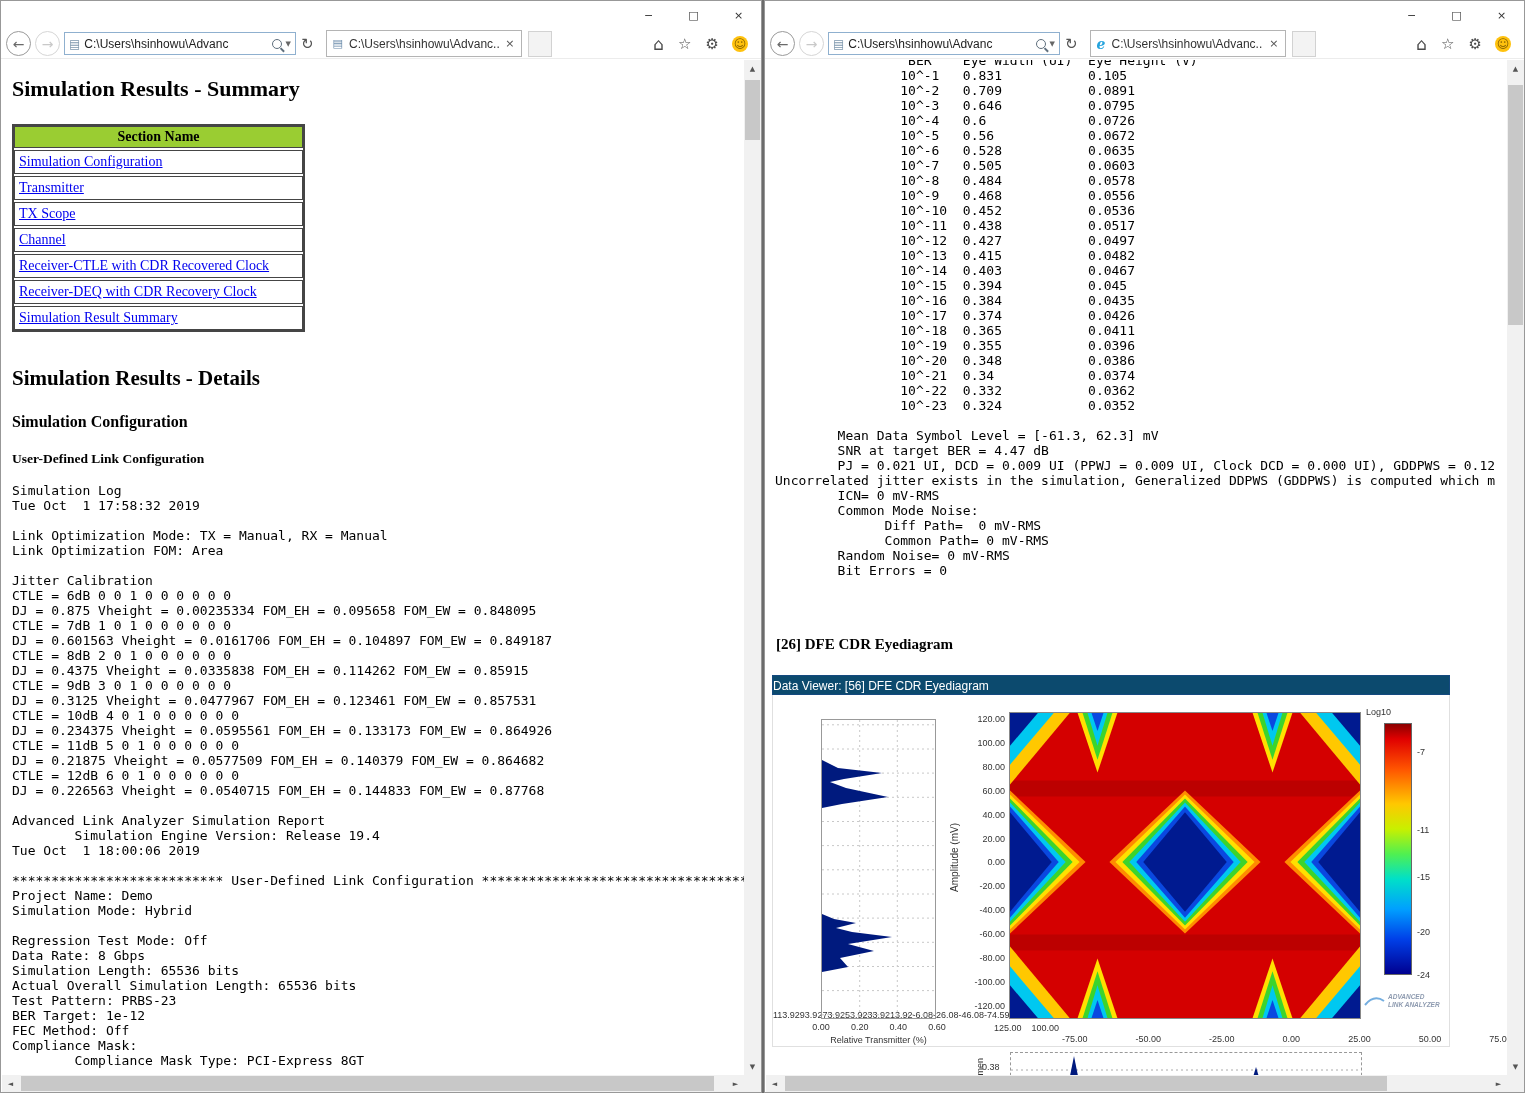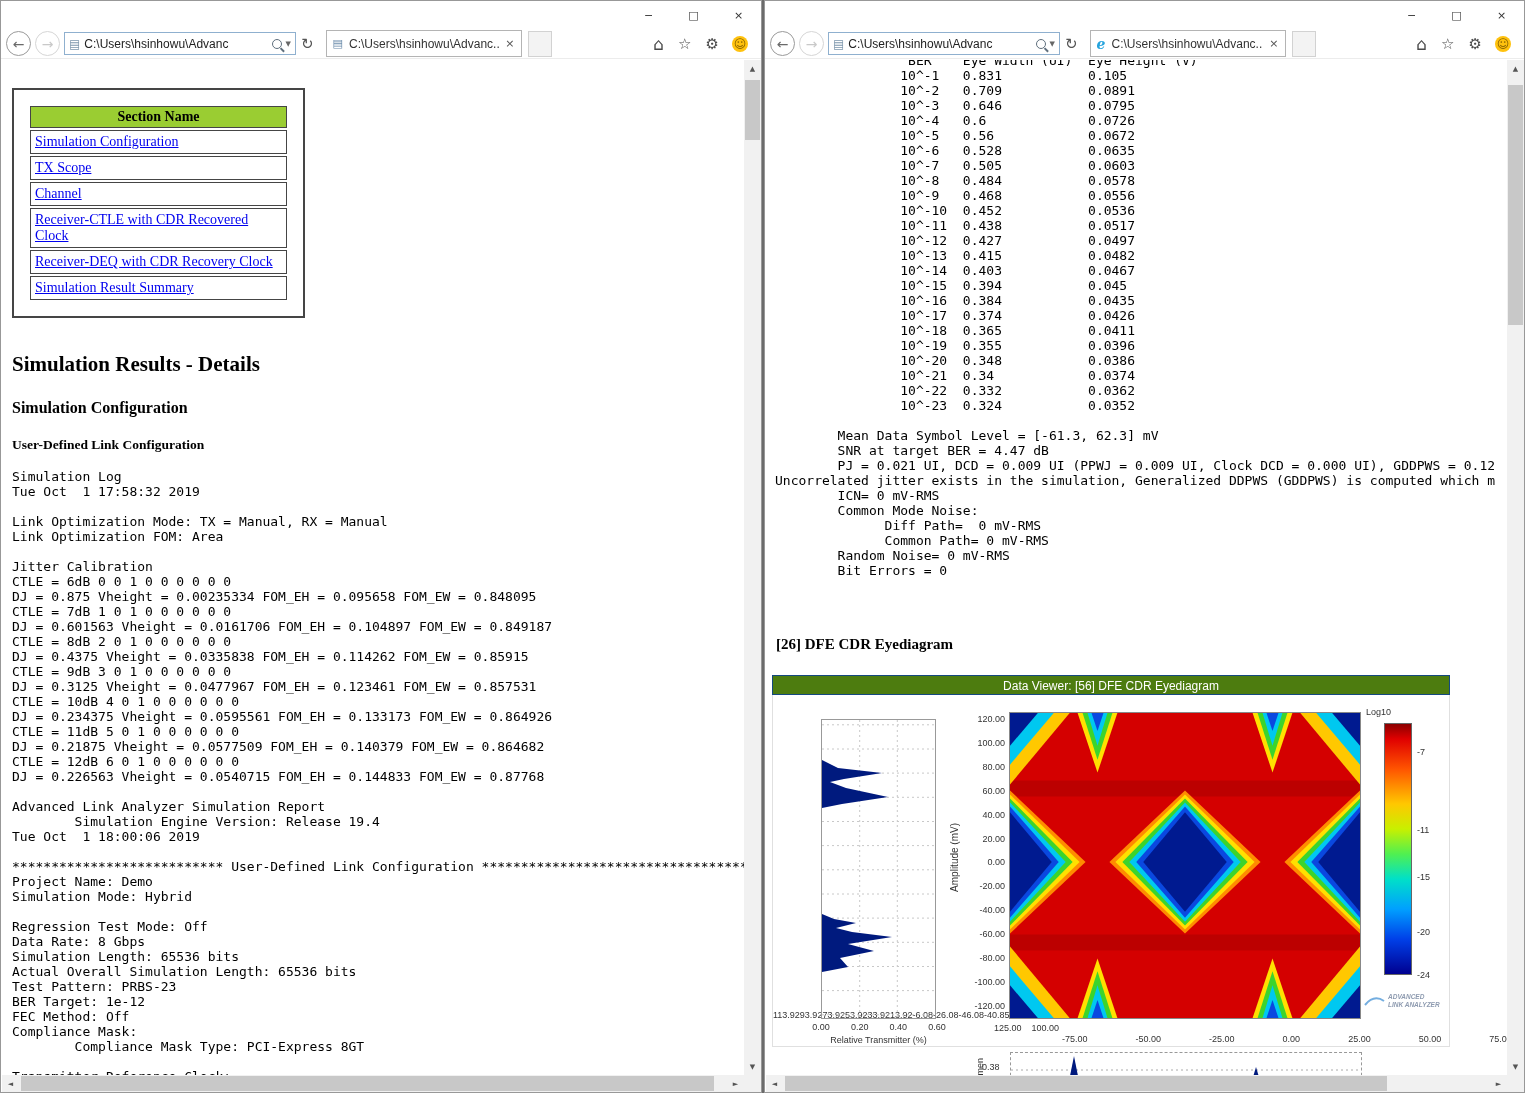--- a/index.html
+++ b/index.html
@@ -62,35 +62,35 @@
   .content { position:absolute; top:59px; left:1px; right:17px; bottom:17px; overflow:hidden; background:#fff; }
   #left-content  { padding:6px 0 0 10px; }
   #right-content { padding:0 0 0 9px; }
 
   h1.doc { font-family:"Liberation Serif", serif; font-weight:bold; font-size:22px; margin:10px 0 0 0; color:#000; }
   h1.doc.details { font-size:21px; margin-top:34px; }
   h3.cfg { font-family:"Liberation Serif", serif; font-weight:bold; font-size:16px; margin:22px 0 0 0; }
   h4.ulc { font-family:Liberation Serif, serif; font-weight:bold; font-size:13.5px; margin:20px 0 0 0; }
   pre.log { font-family:"DejaVu Sans Mono", monospace; font-size:13px; line-height:15px; margin:16px 0 0 0; }
 
-  .section-table { margin-top:22px; width:293px; border:2px solid #454545; padding:16px;
+  .section-table { margin-top:22px; width:293px; border:2px solid #454545; padding:0;
                    display:flex; flex-direction:column; gap:2px; }
   .section-table .hdr { border:1px solid #454545; background:#9ACD32; text-align:center;
                         font-family:"Liberation Serif", serif; font-weight:bold; font-size:14px; padding:2px 0; }
   .section-link { display:block; border:1px solid #454545; padding:3px 4px;
                   font-family:"Liberation Serif", serif; font-size:14px; color:#0000EE;
                   text-decoration:underline; }
 
   pre.report { font-family:"DejaVu Sans Mono", monospace; font-size:13px; line-height:15px; margin:-7px 0 0 0; }
   h3.eye-heading { font-family:"Liberation Serif", serif; font-weight:bold; font-size:15px; margin:58px 0 0 1px; }
 
   
   .viewer { margin:22px 0 0 -3px; width:678px; }
-  .viewer-title { height:20px; background:#4d7c0f; color:#fff; font-size:12px;
-                  text-align:center; line-height:20px; border:1px solid #14497f; }
+  .viewer-title { height:20px; background:#0c4a6e; color:#fff; font-size:12px;
+                  text-align:left; line-height:20px; border:1px solid #14497f; }
   .viewer-body { height:352px; position:relative; background:#fff; border:1px solid #e0e0e0; border-top:none; }
   .tk span, .tk { font-size:9px; color:#333; }
 
   .hist-yticks { position:absolute; left:0; top:24px; width:44px; height:301px; display:flex;
                  flex-direction:row; justify-content:space-between; align-items:flex-end; }
   .hist-box { position:absolute; left:48px; top:24px; width:115px; height:300px; border:1px solid #999; }
   .hist-xticks { position:absolute; left:33px; top:327px; width:146px; display:flex; justify-content:space-between; }
   .hist-xticks span { width:30px; text-align:center; }
   .hist-xlabel { position:absolute; left:43px; top:340px; width:125px; text-align:center; font-size:9px; color:#333; }
 
@@ -148,25 +148,27 @@
     </div>
     <div class="tab-stub"></div>
     <div class="nav-spacer"></div>
     <span class="cmd">⌂</span>
     <span class="cmd star">☆</span>
     <span class="cmd gear">⚙</span>
     <span class="smiley">☺</span>
   </div>
 
   <div class="content" id="left-content">
+    <h1 class="doc">Simulation Results - Summary</h1>
 
     <div class="section-table">
       <div class="hdr">Section Name</div>
       <div style="display:flex;flex-direction:column;gap:2px;">
           <a href="#" class="section-link">Simulation Configuration</a>
+          <a href="#" class="section-link">Transmitter</a>
           <a href="#" class="section-link">TX Scope</a>
           <a href="#" class="section-link">Channel</a>
           <a href="#" class="section-link">Receiver-CTLE with CDR Recovered Clock</a>
           <a href="#" class="section-link">Receiver-DEQ with CDR Recovery Clock</a>
           <a href="#" class="section-link">Simulation Result Summary</a>
         </div>
     </div>
 
     <h1 class="doc details">Simulation Results - Details</h1>
     <h3 class="cfg">Simulation Configuration</h3>
@@ -303,21 +305,21 @@
         <div class="hist-yticks tk">
             <span>113.92</span>
             <span>93.92</span>
             <span>73.92</span>
             <span>53.92</span>
             <span>33.92</span>
             <span>13.92</span>
             <span>-6.08</span>
             <span>-26.08</span>
             <span>-46.08</span>
-            <span>-40.85</span>
+            <span>-74.59</span>
             <span>-86.08</span>
             <span>-106.08</span>
             <span>-126.08</span>
           </div>
         <div class="hist-box">
           <svg width="113" height="298" viewBox="0 0 113 298">
             <g stroke="#c8c8c8" stroke-width="1" stroke-dasharray="2,3">
               <line x1="37.7" y1="0" x2="37.7" y2="298"></line>
                 <line x1="75.3" y1="0" x2="75.3" y2="298"></line>
               <line x1="0" y1="4.8" x2="113" y2="4.8"></line>

